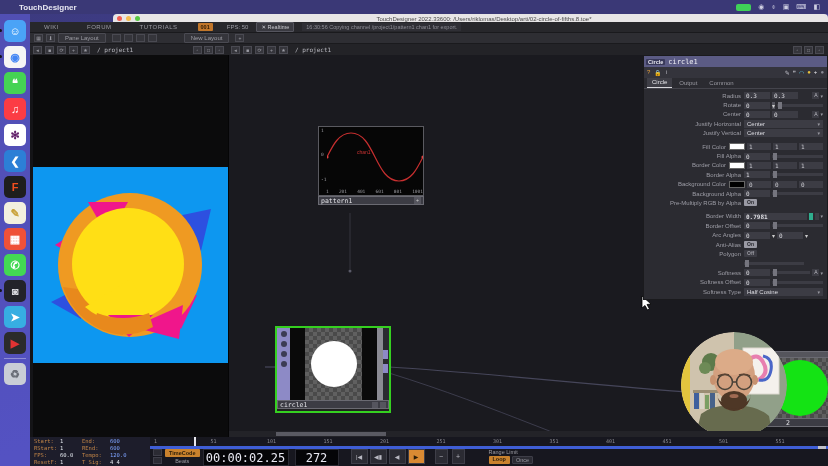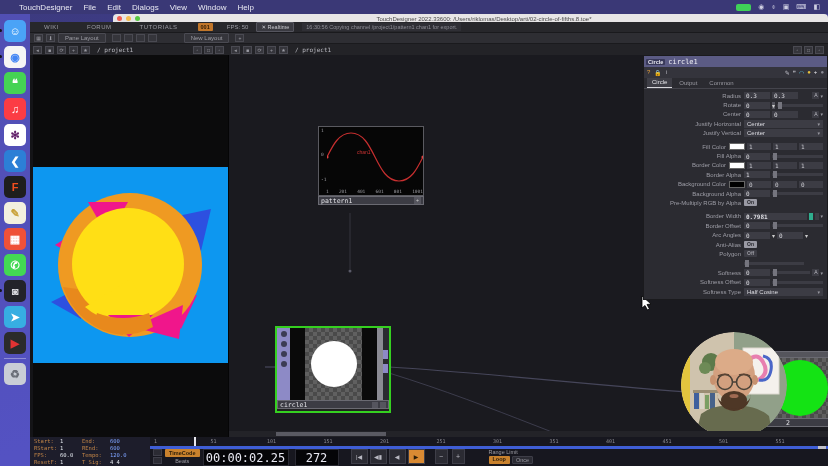--- a/index.html
+++ b/index.html
@@ -9,21 +9,21 @@
     font-family:"Liberation Sans", sans-serif;
     background:linear-gradient(160deg,#3c3a7e 0%,#4340a0 60%,#4a47b8 100%);
     color:#ccc; cursor:default;
   }
   .abs { position:absolute; }
 
   
   #menubar { left:0; top:0; width:828px; height:14px; background:#3a3876;
     display:flex; align-items:center; padding:0 8px; font-size:8px; color:#e8e8f2; }
   #menubar .mitem { margin-right:11px; white-space:nowrap; }
-  #menubar .bold { font-weight:normal; }
+  #menubar .bold { font-weight:bold; }
   #menu-right { margin-left:auto; display:flex; align-items:center; gap:7px; }
   #batt { width:15px; height:7px; background:#3fd158; border-radius:2px; }
   .mb-ic { font-size:7px; color:#cfcfe2; }
 
   
   #titlebar { left:113px; top:14px; width:715px; height:9px; background:#e7e5e6;
     border-radius:4px 4px 0 0; display:flex; align-items:center; }
   .tl { width:5px; height:5px; border-radius:50%; margin-left:4px; }
   #title-text { flex:1; text-align:center; font-size:6px; color:#4a4a4a;
     white-space:nowrap; overflow:hidden; }
@@ -199,21 +199,20 @@
   #dock-sep { width:22px; height:1px; background:rgba(255,255,255,.35); }
 </style>
 </head>
 <body>
 
 <div id="screen">
 
   <div id="menubar" class="abs">
     <span class="mitem"></span>
     <span class="mitem bold">TouchDesigner</span>
-    <span id="menu-items"><span class="mitem">File</span><span class="mitem">Edit</span><span class="mitem">Dialogs</span><span class="mitem">View</span><span class="mitem">Window</span><span class="mitem">Help</span></span>
     <span id="menu-right">
         <span id="batt"></span>
         <span class="mb-ic">◉</span>
         <span class="mb-ic">⌽</span>
         <span class="mb-ic">▣</span>
         <span class="mb-ic">⌨</span>
         <span class="mb-ic">◧</span>
       </span>
   </div>
 

